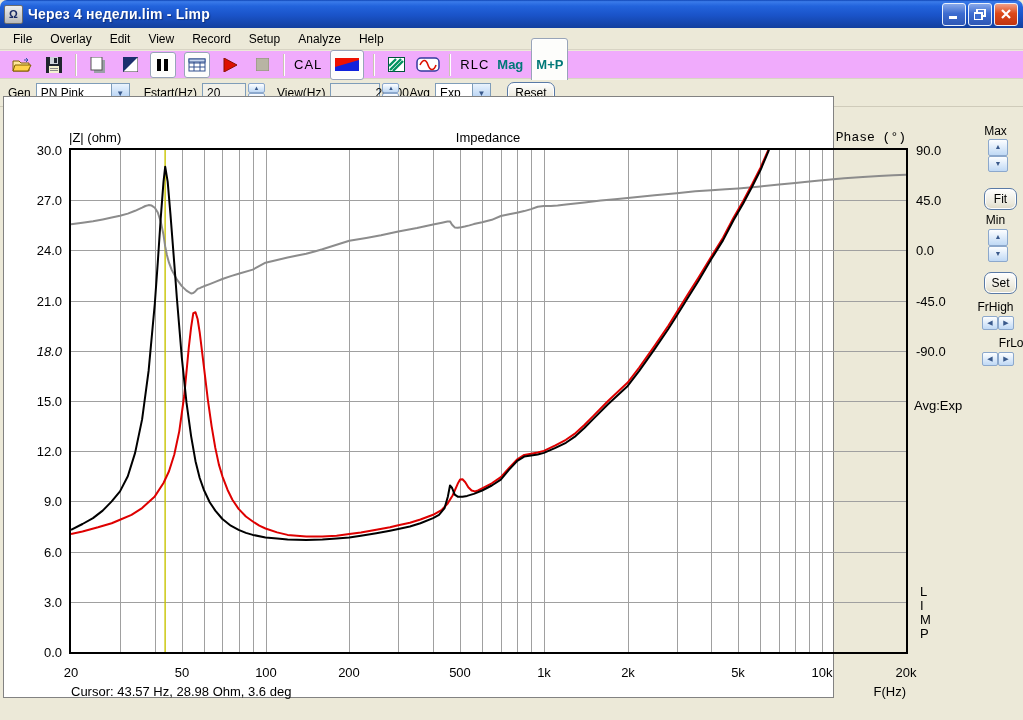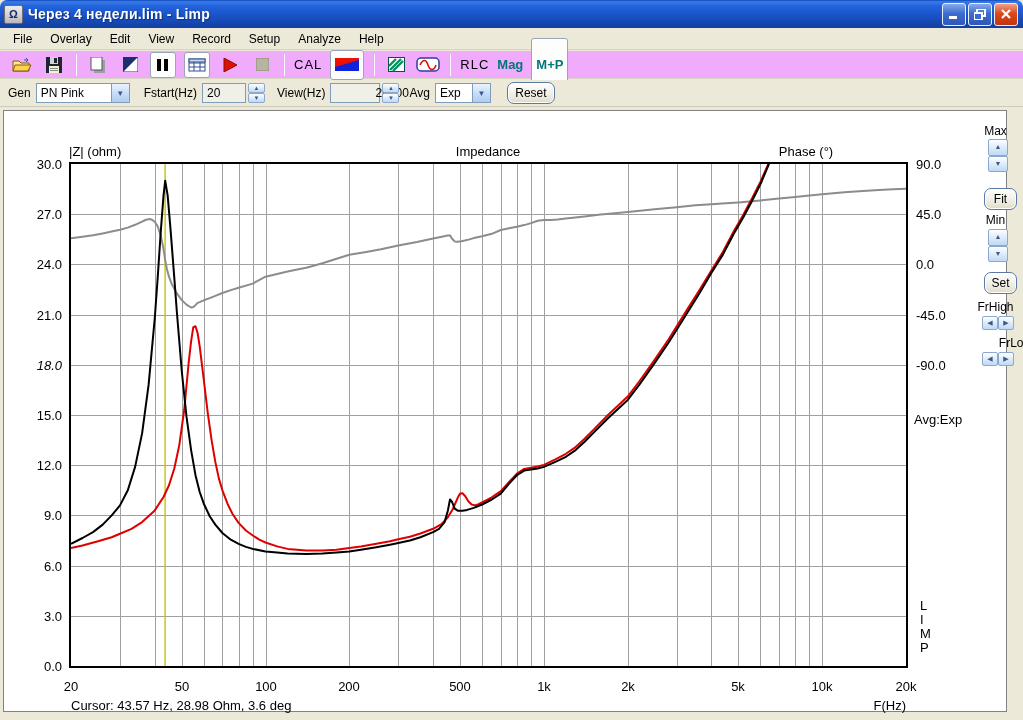--- a/index.html
+++ b/index.html
@@ -73,21 +73,21 @@
   .vspin-sm .sbtn{flex:1;border:1px solid #8ca8cc;border-radius:2px;
     background:linear-gradient(#fdfeff,#c0d9f5);font-size:6px;color:#3a5a8c;
     display:flex;align-items:center;justify-content:center;line-height:0;}
   .xpbtn{
     border:1px solid #5a7aa6;border-radius:7px;background:linear-gradient(#ffffff,#eceade 70%,#ded9c6);
     font-size:12px;color:#000;display:flex;align-items:center;justify-content:center;
     box-shadow:0 0 0 1px #fff inset;
   }
   
   .chart-panel{
-    left:3px;top:110px;width:1004px;height:602px;background:#fff;
+    left:3px;top:96px;width:831px;height:602px;background:#fff;
     border:1px solid #828282;box-sizing:border-box;font-size:13px;color:#000;
   }
   .plot-box{position:absolute;left:65px;top:51px;width:835px;height:502px;border:2px solid #000;}
   .plot-box svg{display:block;}
   .axis-title{position:absolute;top:33px;font-size:13px;}
   .ytick{position:absolute;width:58px;text-align:right;font-size:13px;height:15px;line-height:15px;}
   .ptick{position:absolute;left:912px;width:50px;text-align:left;font-size:13px;height:15px;line-height:15px;}
   .xtick{position:absolute;width:64px;text-align:center;font-size:13px;top:568px;}
   .cursor-readout{position:absolute;left:67px;top:587px;font-size:13px;}
   .fhz{position:absolute;left:802px;width:100px;text-align:right;top:587px;font-size:13px;}
@@ -253,21 +253,21 @@
   <div class="combo" style="width:56px;">
     <span class="val">Exp</span>
     <span class="drop">▼</span>
   </div>
   <div class="xpbtn" style="width:46px;height:20px;margin-left:16px;">Reset</div>
 </div>
 
 <div class="abs chart-panel">
   <div class="axis-title" style="left:65px;">|Z| (ohm)</div>
   <div class="axis-title" style="left:384px;width:200px;text-align:center;">Impedance</div>
-  <div class="axis-title" style="left:702px;width:200px;text-align:center;">Phase (°)</div>
+  <div class="axis-title" style="left:702px;width:200px;text-align:right;font-family:Liberation Mono, monospace;">Phase (°)</div>
 
   <div class="plot-box" id="plotbox">
       <svg width="835" height="502" viewBox="0 0 835 502">
         <g>
           <path d="M49.5 0V502M84.5 0V502M111.5 0V502M133.5 0V502M151.5 0V502M168.5 0V502M182.5 0V502M195.5 0V502M278.5 0V502M327.5 0V502M362.5 0V502M389.5 0V502M411.5 0V502M430.5 0V502M446.5 0V502M460.5 0V502M473.5 0V502M557.5 0V502M606.5 0V502M640.5 0V502M667.5 0V502M689.5 0V502M708.5 0V502M724.5 0V502M738.5 0V502M751.5 0V502M0 50.5H835M0 100.5H835M0 151.5H835M0 201.5H835M0 251.5H835M0 301.5H835M0 351.5H835M0 402.5H835M0 452.5H835" stroke="#A0A0A0" fill="none"></path>
         </g>
         <line x1="94.1205220556434" x2="94.1205220556434" y1="0" y2="502" stroke="#C8C400" stroke-width="1.4"></line>
         <path d="M0.0 74.2L11.5 72.7L22.0 71.2L31.7 69.4L40.7 67.6L49.0 65.8L56.8 63.6L64.1 60.8L71.1 57.7L74.4 56.0L77.6 55.1L80.7 55.6L83.8 57.8L86.8 62.5L89.7 71.4L92.5 84.8L94.2 96.4L95.9 104.9L98.0 112.7L100.7 119.9L105.8 129.4L110.8 136.1L115.5 140.6L120.1 143.5L122.3 143.0L124.5 141.2L126.6 138.9L128.7 138.1L130.8 137.2L132.8 136.3L138.7 134.1L144.3 131.9L151.4 129.0L159.8 126.1L167.6 123.8L181.8 119.6L194.5 112.7L206.1 110.0L216.6 107.5L226.3 105.5L235.2 103.7L243.6 101.5L251.4 99.3L265.6 94.8L278.3 90.7L295.2 87.9L310.0 85.2L327.3 81.4L346.0 77.9L362.1 74.5L370.9 72.7L376.4 71.6L379.0 71.4L381.1 74.7L383.7 77.4L386.7 77.8L390.3 77.2L393.8 76.5L398.4 75.4L402.8 74.1L411.1 72.3L420.8 69.8L429.8 66.0L438.1 64.3L445.9 62.7L453.2 61.1L460.1 59.1L466.7 56.7L472.9 56.1L479.9 55.9L486.6 55.4L494.9 54.4L513.6 52.4L529.7 50.6L543.9 49.2L556.7 48.0L583.6 45.3L605.7 43.2L624.3 41.3L640.5 40.2L654.7 39.3L667.4 38.4L689.5 36.4L708.1 34.6L724.2 33.0L738.5 31.6L751.2 30.3L773.3 28.3L791.9 26.9L808.0 26.0L822.3 25.3L835.0 24.8" stroke="#8C8C8C" stroke-width="2" fill="none" stroke-linejoin="round"></path>
         <path d="M0.0 384.0L11.5 381.5L27.0 377.3L40.7 373.2L49.0 369.8L60.5 364.8L71.1 358.1L83.8 346.4L92.5 333.0L98.0 321.3L103.3 304.5L108.3 281.1L113.2 246.0L117.8 197.5L120.1 177.4L122.3 163.2L124.5 162.3L126.6 169.0L128.7 182.4L132.8 215.9L136.8 249.3L140.6 276.1L144.3 297.9L147.9 314.6L151.4 326.3L156.5 339.7L161.4 349.7L167.6 358.9L174.9 366.5L181.8 371.5L188.3 375.7L194.5 378.5L206.1 382.4L216.6 384.9L235.2 386.5L251.4 386.5L265.6 385.7L278.3 384.0L289.9 382.4L305.3 379.8L319.0 377.3L327.3 375.2L338.9 372.8L349.4 369.5L362.1 364.8L370.9 359.8L376.4 353.9L381.6 345.5L386.7 333.8L389.1 329.6L391.5 329.3L394.3 332.2L397.3 337.2L400.6 340.5L403.9 341.4L407.0 340.5L411.1 338.3L420.8 333.3L429.8 327.1L438.1 317.9L445.9 309.6L453.2 304.9L460.1 303.7L466.7 302.5L472.9 300.9L484.4 295.3L494.9 289.8L504.6 283.1L513.6 274.8L521.9 266.4L537.0 251.0L556.7 232.6L568.2 217.5L583.6 195.8L597.3 175.7L605.7 162.3L617.2 143.9L627.7 127.2L640.5 106.3L652.0 87.8L662.5 67.8L672.2 51.0L681.1 34.3L689.5 17.6L697.3 0.0L701.0 -10.0" stroke="#DE0000" stroke-width="2" fill="none" stroke-linejoin="round"></path>
         <path d="M0.0 379.8L11.5 374.0L22.0 368.1L31.7 360.6L40.7 351.4L49.0 341.4L56.8 326.3L64.1 302.9L71.1 269.4L77.6 220.9L83.8 153.9L86.8 112.1L89.7 68.6L92.5 31.8L94.2 16.7L96.7 31.8L99.4 63.6L103.3 113.8L105.8 147.3L110.8 207.5L115.5 252.7L120.1 286.1L124.5 311.2L128.7 328.0L132.8 339.7L138.7 352.2L144.3 360.6L151.4 369.0L159.8 375.7L167.6 379.8L174.9 382.9L181.8 384.9L194.5 387.4L206.1 388.5L216.6 389.4L235.2 389.9L251.4 389.6L265.6 388.5L278.3 387.4L289.9 385.7L305.3 383.2L319.0 380.7L327.3 379.0L338.9 376.5L349.4 373.2L362.1 368.1L368.0 364.8L373.6 358.1L376.9 346.4L379.0 335.5L381.1 338.0L383.7 344.7L386.7 346.7L391.5 346.7L396.1 345.9L402.8 343.9L411.1 340.5L420.8 335.5L429.8 329.6L438.1 319.6L445.9 311.2L453.2 306.6L460.1 305.4L466.7 304.5L472.9 302.9L484.4 297.9L494.9 292.8L504.6 286.1L513.6 277.8L521.9 269.4L537.0 254.3L556.7 235.9L568.2 220.9L583.6 199.1L597.3 179.0L605.7 165.7L617.2 147.3L627.7 130.5L640.5 108.8L652.0 90.4L662.5 70.3L672.2 53.5L681.1 36.8L689.5 20.1L697.3 1.7L701.0 -10.0" stroke="#000000" stroke-width="2" fill="none" stroke-linejoin="round"></path>

